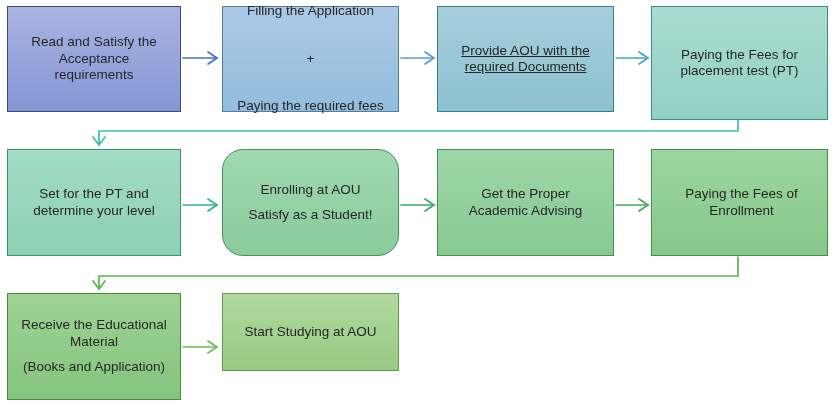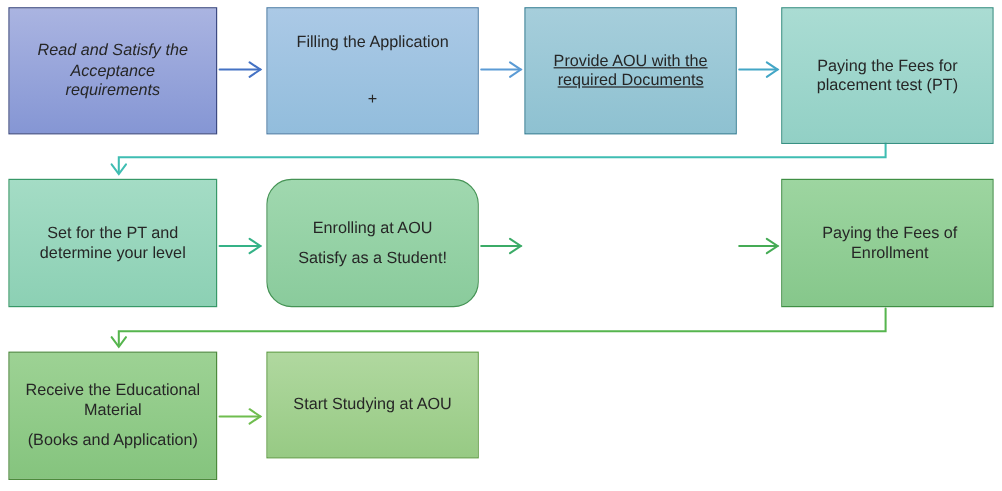--- a/index.html
+++ b/index.html
@@ -40,21 +40,21 @@
   
   #n1  { left: 7px;   top: 6px;   width: 174px; height: 106px; }
   #n2  { left: 222px; top: 6px;   width: 177px; height: 106px; gap: 22px; }
   #n3  { left: 437px; top: 6px;   width: 177px; height: 106px; }
   #n4  { left: 651px; top: 6px;   width: 177px; height: 114px; }
   #n5  { left: 7px;   top: 149px; width: 174px; height: 107px; }
   #n6  { left: 222px; top: 149px; width: 177px; height: 107px; }
   #n7  { left: 437px; top: 149px; width: 177px; height: 107px; }
   #n8  { left: 651px; top: 149px; width: 177px; height: 107px; }
   #n9  { left: 7px;   top: 293px; width: 174px; height: 107px; }
-  #n10 { left: 222px; top: 293px; width: 177px; height: 89px; }
+  #n10 { left: 222px; top: 293px; width: 177px; height: 78px; }
   svg line, svg polyline { fill: none; stroke-width: 1.7; stroke-linecap: round; }
 </style>
 </head>
 <body>
 
 <div class="canvas">
 
   <svg class="arrow-layer" viewBox="0 0 835 409">
     <g stroke="#4472c4">
       <line x1="183" y1="58" x2="217" y2="58"></line>
@@ -87,29 +87,30 @@
     <g stroke="#56b54e">
       <polyline points="738,257 738,276 99,276 99,288"></polyline>
         <polyline points="93,281 99,289 105,281"></polyline>
     </g>
     <g stroke="#6fbd4f">
       <line x1="183" y1="347" x2="217" y2="347"></line>
         <polyline points="208,341 217,347 208,353"></polyline>
     </g>
   </svg>
 
-  <div class="node" id="n1" style="background: linear-gradient(rgb(170, 180, 225), rgb(133, 150, 212)); border-color: rgb(60, 74, 130); font-style: italic;">
+  <div class="node" id="n1" style="background: linear-gradient(rgb(170, 180, 225), rgb(133, 150, 212)); border-color: rgb(60, 74, 130);">
     <span class="para">Read and Satisfy the
 Acceptance
 requirements</span>
   </div>
 
   <div class="node" id="n2" style="background: linear-gradient(rgb(171, 201, 230), rgb(146, 189, 220)); border-color: rgb(79, 127, 168);">
     <span class="para">Filling the Application</span>
     <span class="para">+</span>
+    <span class="para">Paying the required fees</span>
   </div>
 
   <div class="node" id="n3" style="background: linear-gradient(rgb(166, 206, 219), rgb(142, 193, 209)); border-color: rgb(53, 127, 149); text-decoration: underline;">
     <span class="para">Provide AOU with the
 required Documents</span>
   </div>
 
   <div class="node" id="n4" style="background: linear-gradient(rgb(170, 220, 211), rgb(146, 208, 197)); border-color: rgb(55, 145, 131);">
     <span class="para">Paying the Fees for
 placement test (PT)</span>
@@ -118,20 +119,24 @@
   <div class="node" id="n5" style="background: linear-gradient(rgb(164, 220, 197), rgb(140, 208, 180)); border-color: rgb(55, 152, 104);">
     <span class="para">Set for the PT and
 determine your level</span>
   </div>
 
   <div class="node" id="n6" style="background: linear-gradient(rgb(160, 216, 175), rgb(138, 203, 156)); border-color: rgb(69, 147, 85); border-radius: 21px;">
     <span class="para">Enrolling at AOU</span>
     <span class="para">Satisfy as a Student!</span>
   </div>
 
+  <div class="node" id="n7" style="background: linear-gradient(rgb(158, 214, 168), rgb(136, 201, 147)); border-color: rgb(68, 146, 75);">
+    <span class="para">Get the Proper
+Academic Advising</span>
+  </div>
 
   <div class="node" id="n8" style="background: linear-gradient(rgb(157, 213, 160), rgb(134, 199, 139)); border-color: rgb(63, 143, 68); padding-left: 14px;">
     <span class="para">Paying the Fees of
 Enrollment</span>
   </div>
 
   <div class="node" id="n9" style="background: linear-gradient(rgb(157, 210, 148), rgb(133, 196, 126)); border-color: rgb(76, 138, 60);">
     <span class="para">Receive the Educational
 Material</span>
     <span class="para">(Books and Application)</span>

